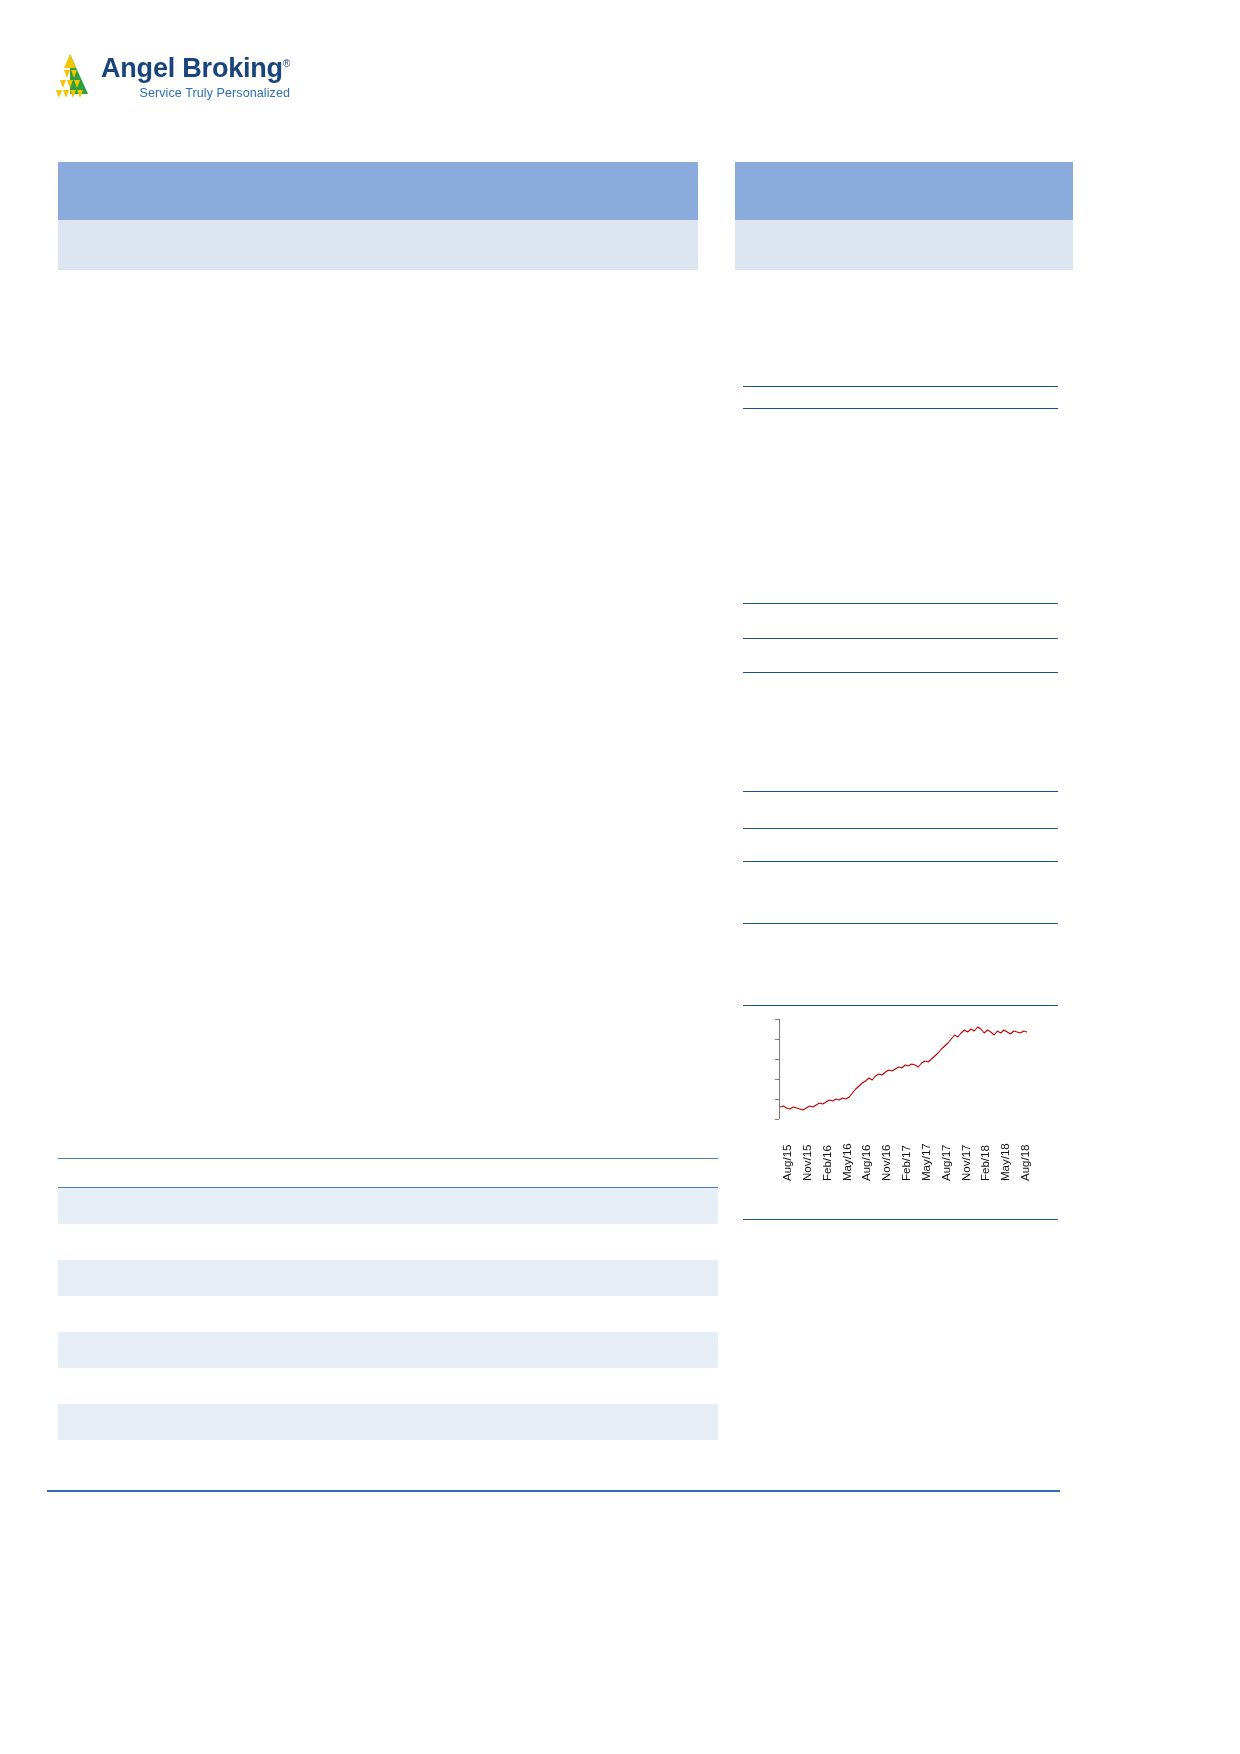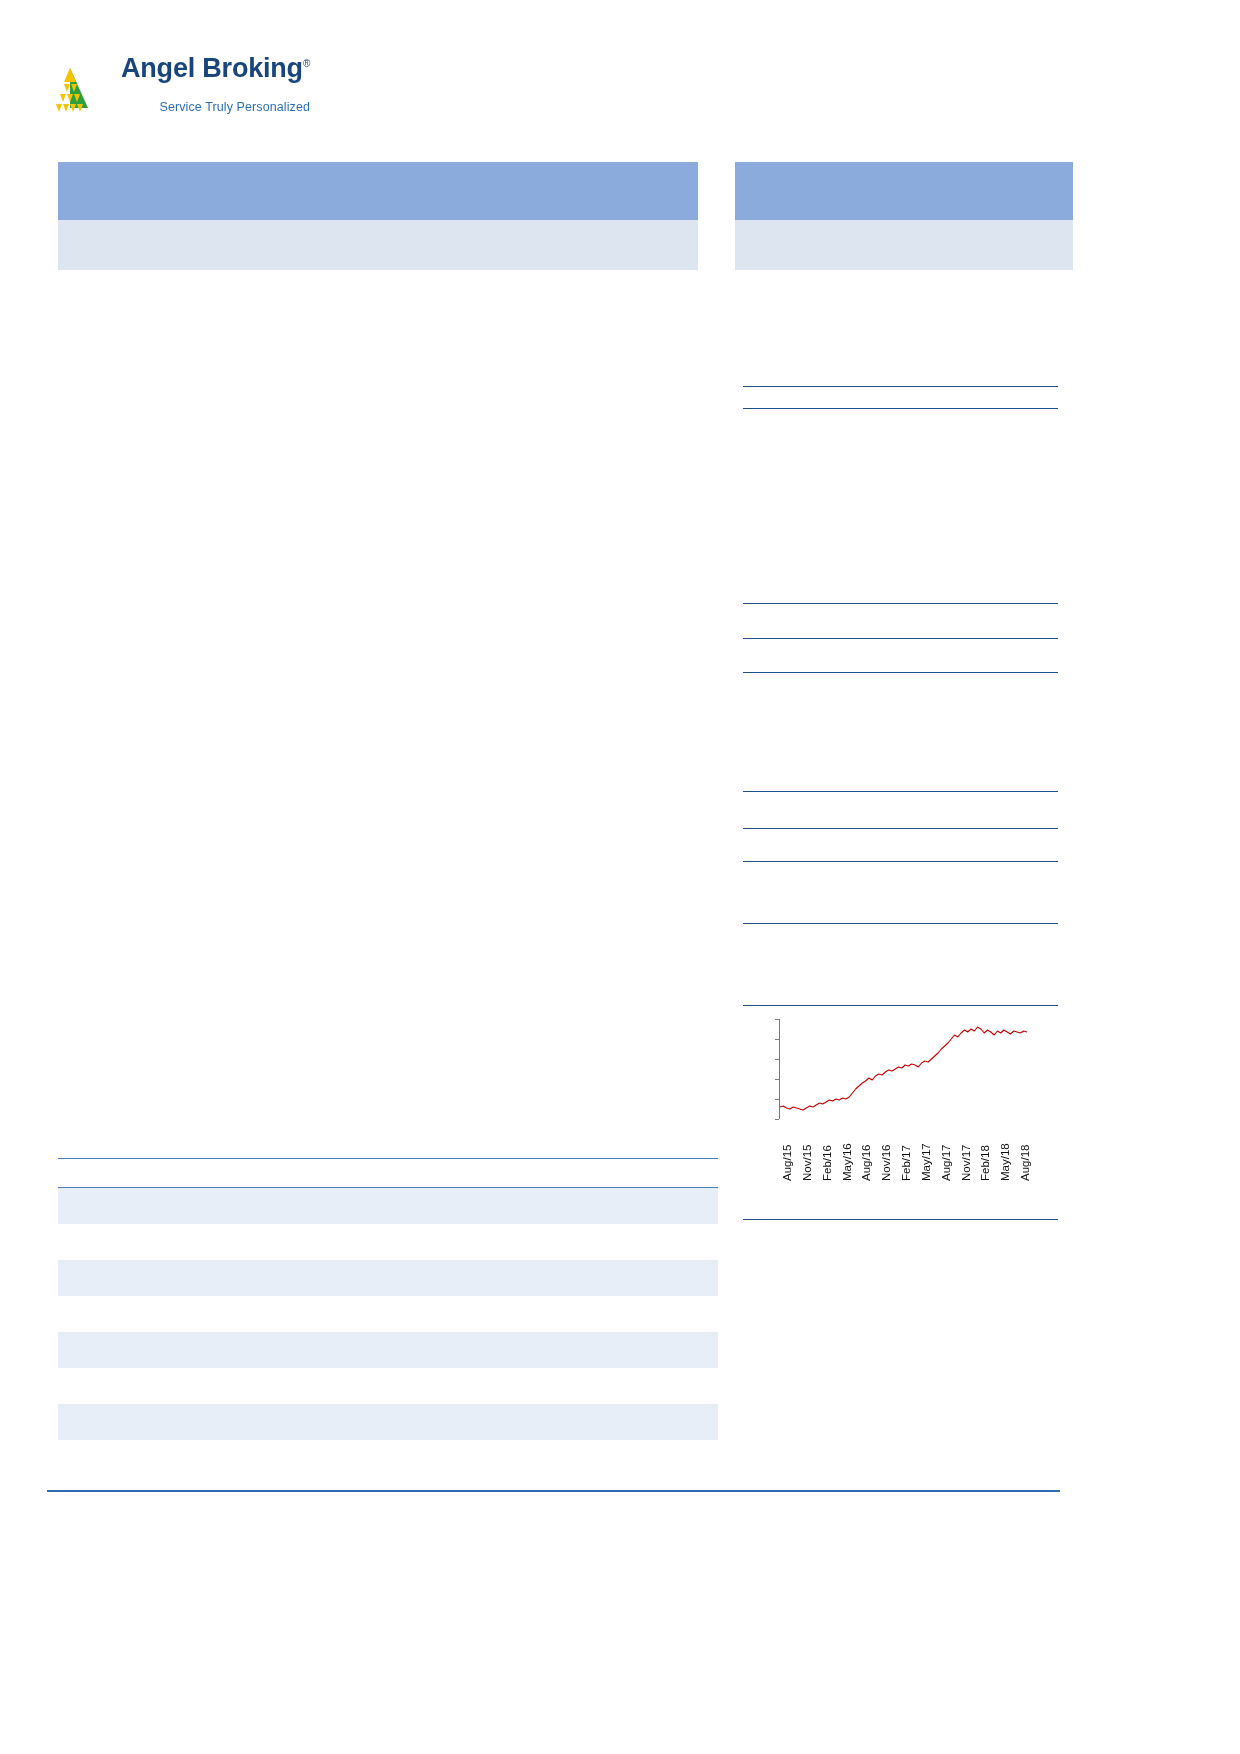--- a/index.html
+++ b/index.html
@@ -15,22 +15,21 @@
     color: #1a1a1a;
     overflow: hidden;
   }
 
   
   .logo-block {
     position: absolute;
     left: 47px;
     top: 52px;
     display: flex;
-    align-items: flex-end;
-    gap: 20px;
+    align-items: center;
   }
   .logo-mark {
     width: 46px;
     height: 48px;
     position: relative;
     margin-right: 8px;
   }
   .logo-text-wrap {
     display: flex;
     flex-direction: column;
@@ -47,21 +46,21 @@
   }
   .logo-reg {
     font-size: 10px;
     vertical-align: super;
     font-weight: normal;
   }
   .logo-tag {
     font-size: 12.5px;
     color: #2d6fb5;
     text-align: right;
-    margin-top: 18px;
+    margin-top: 3px;
     letter-spacing: 0.1px;
   }
 
   
   .bar {
     position: absolute;
   }
   .bar-dark {
     background: #8cabdd;
   }

